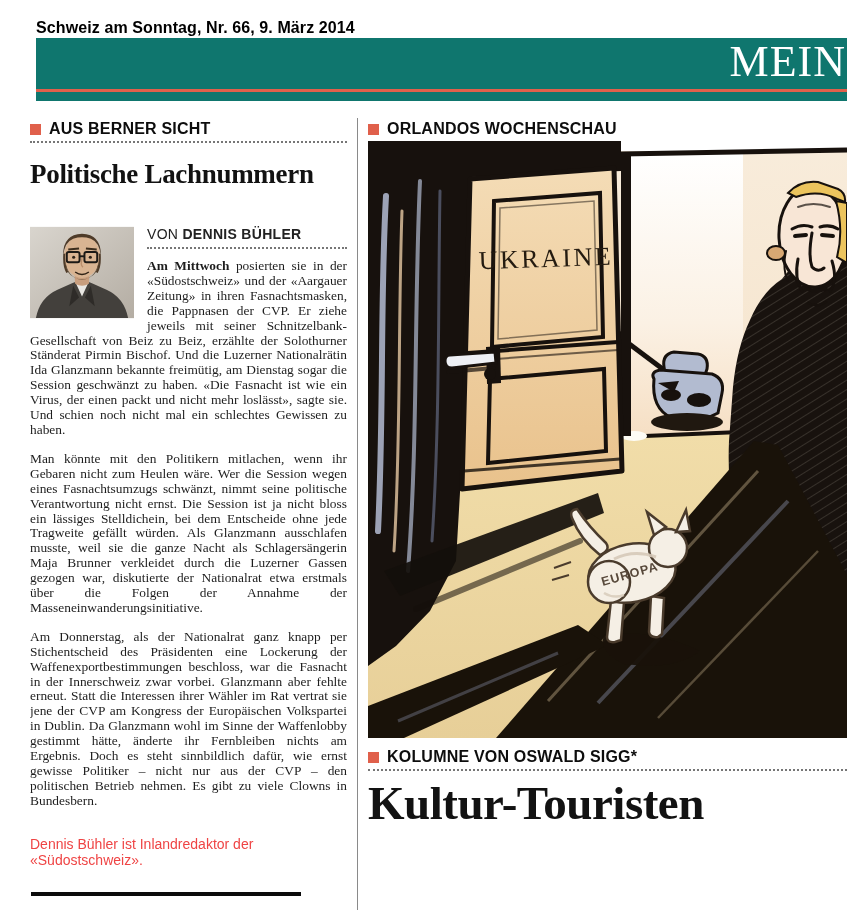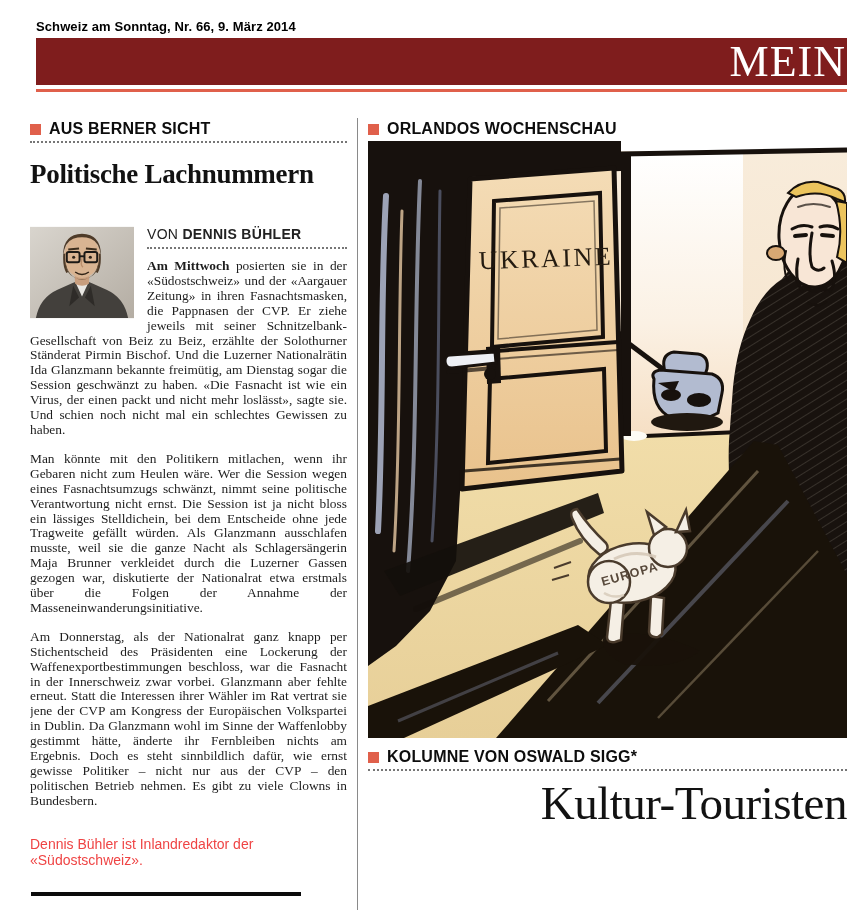--- a/index.html
+++ b/index.html
@@ -2,22 +2,22 @@
 <html><head>
 <meta charset="utf-8">
 <style>
   * { box-sizing: border-box; }
   html,body { margin:0; padding:0; background:#fff; }
   .page {
     position:relative; width:847px; height:910px; background:#ffffff;
     font-family:"Liberation Sans", sans-serif; color:#111; overflow:hidden;
   }
   
-  .edition { position:absolute; left:36px; top:19px; font-size:13px; font-weight:700; color:#000; letter-spacing:.1px; }
-  .redbar  { position:absolute; left:36px; top:38px; width:811px; height:47px; background:#7f1d1d; overflow:hidden;padding-left:10px; }
+  .edition { position:absolute; left:36px; top:19px; font-size:16px; font-weight:700; color:#000; letter-spacing:.1px; }
+  .redbar  { position:absolute; left:36px; top:38px; width:811px; height:63px; background:#0f766e; overflow:hidden;padding-left:10px; }
   .redbar .mein {
     position:absolute; right:1px; top:2px; font-family:"Liberation Serif", serif;
     font-size:44px; line-height:44px; color:#fff; letter-spacing:1px; white-space:nowrap;
   }
   .redline { position:absolute; left:36px; top:89px; width:811px; height:3px; background:#e0604b; }
 
   
   .kicker { display:flex; align-items:center; gap:8px; font-size:16px; font-weight:700; letter-spacing:.2px; color:#0d0d0d; white-space:nowrap; }
   .kicker .sq { width:11px; height:11px; background:#e0604b; flex:0 0 auto; }
   .dotted { border-bottom:2px dotted #767676; height:5px; }
@@ -40,22 +40,22 @@
 
   
   .divider { position:absolute; left:357px; top:118px; width:1px; height:792px; background:#8a8a8a; }
 
   
   .kicker-right { position:absolute; left:368px; top:120px; width:423px; }
   .cartoon { position:absolute; left:368px; top:141px; width:479px; height:597px; }
   .kicker2 { position:absolute; left:368px; top:748px; width:479px; }
   .headline2 {
     position:absolute; left:368px; top:776px; width:479px; margin:0;
-    font-family:"Liberation Serif", serif; font-weight:400; font-size:47px; line-height:55px;
-    letter-spacing:-0.5px; color:#121212;text-align:right;
+    font-family:"Liberation Serif", serif; font-weight:700; font-size:47px; line-height:55px;
+    letter-spacing:-0.5px; color:#121212;
   }
 </style>
 </head>
 <body>
 
 <div class="page">
 
   <div class="edition">Schweiz am Sonntag, Nr. 66, 9. März 2014</div>
   <div class="redbar">
     <span class="mein">MEIN</span>

